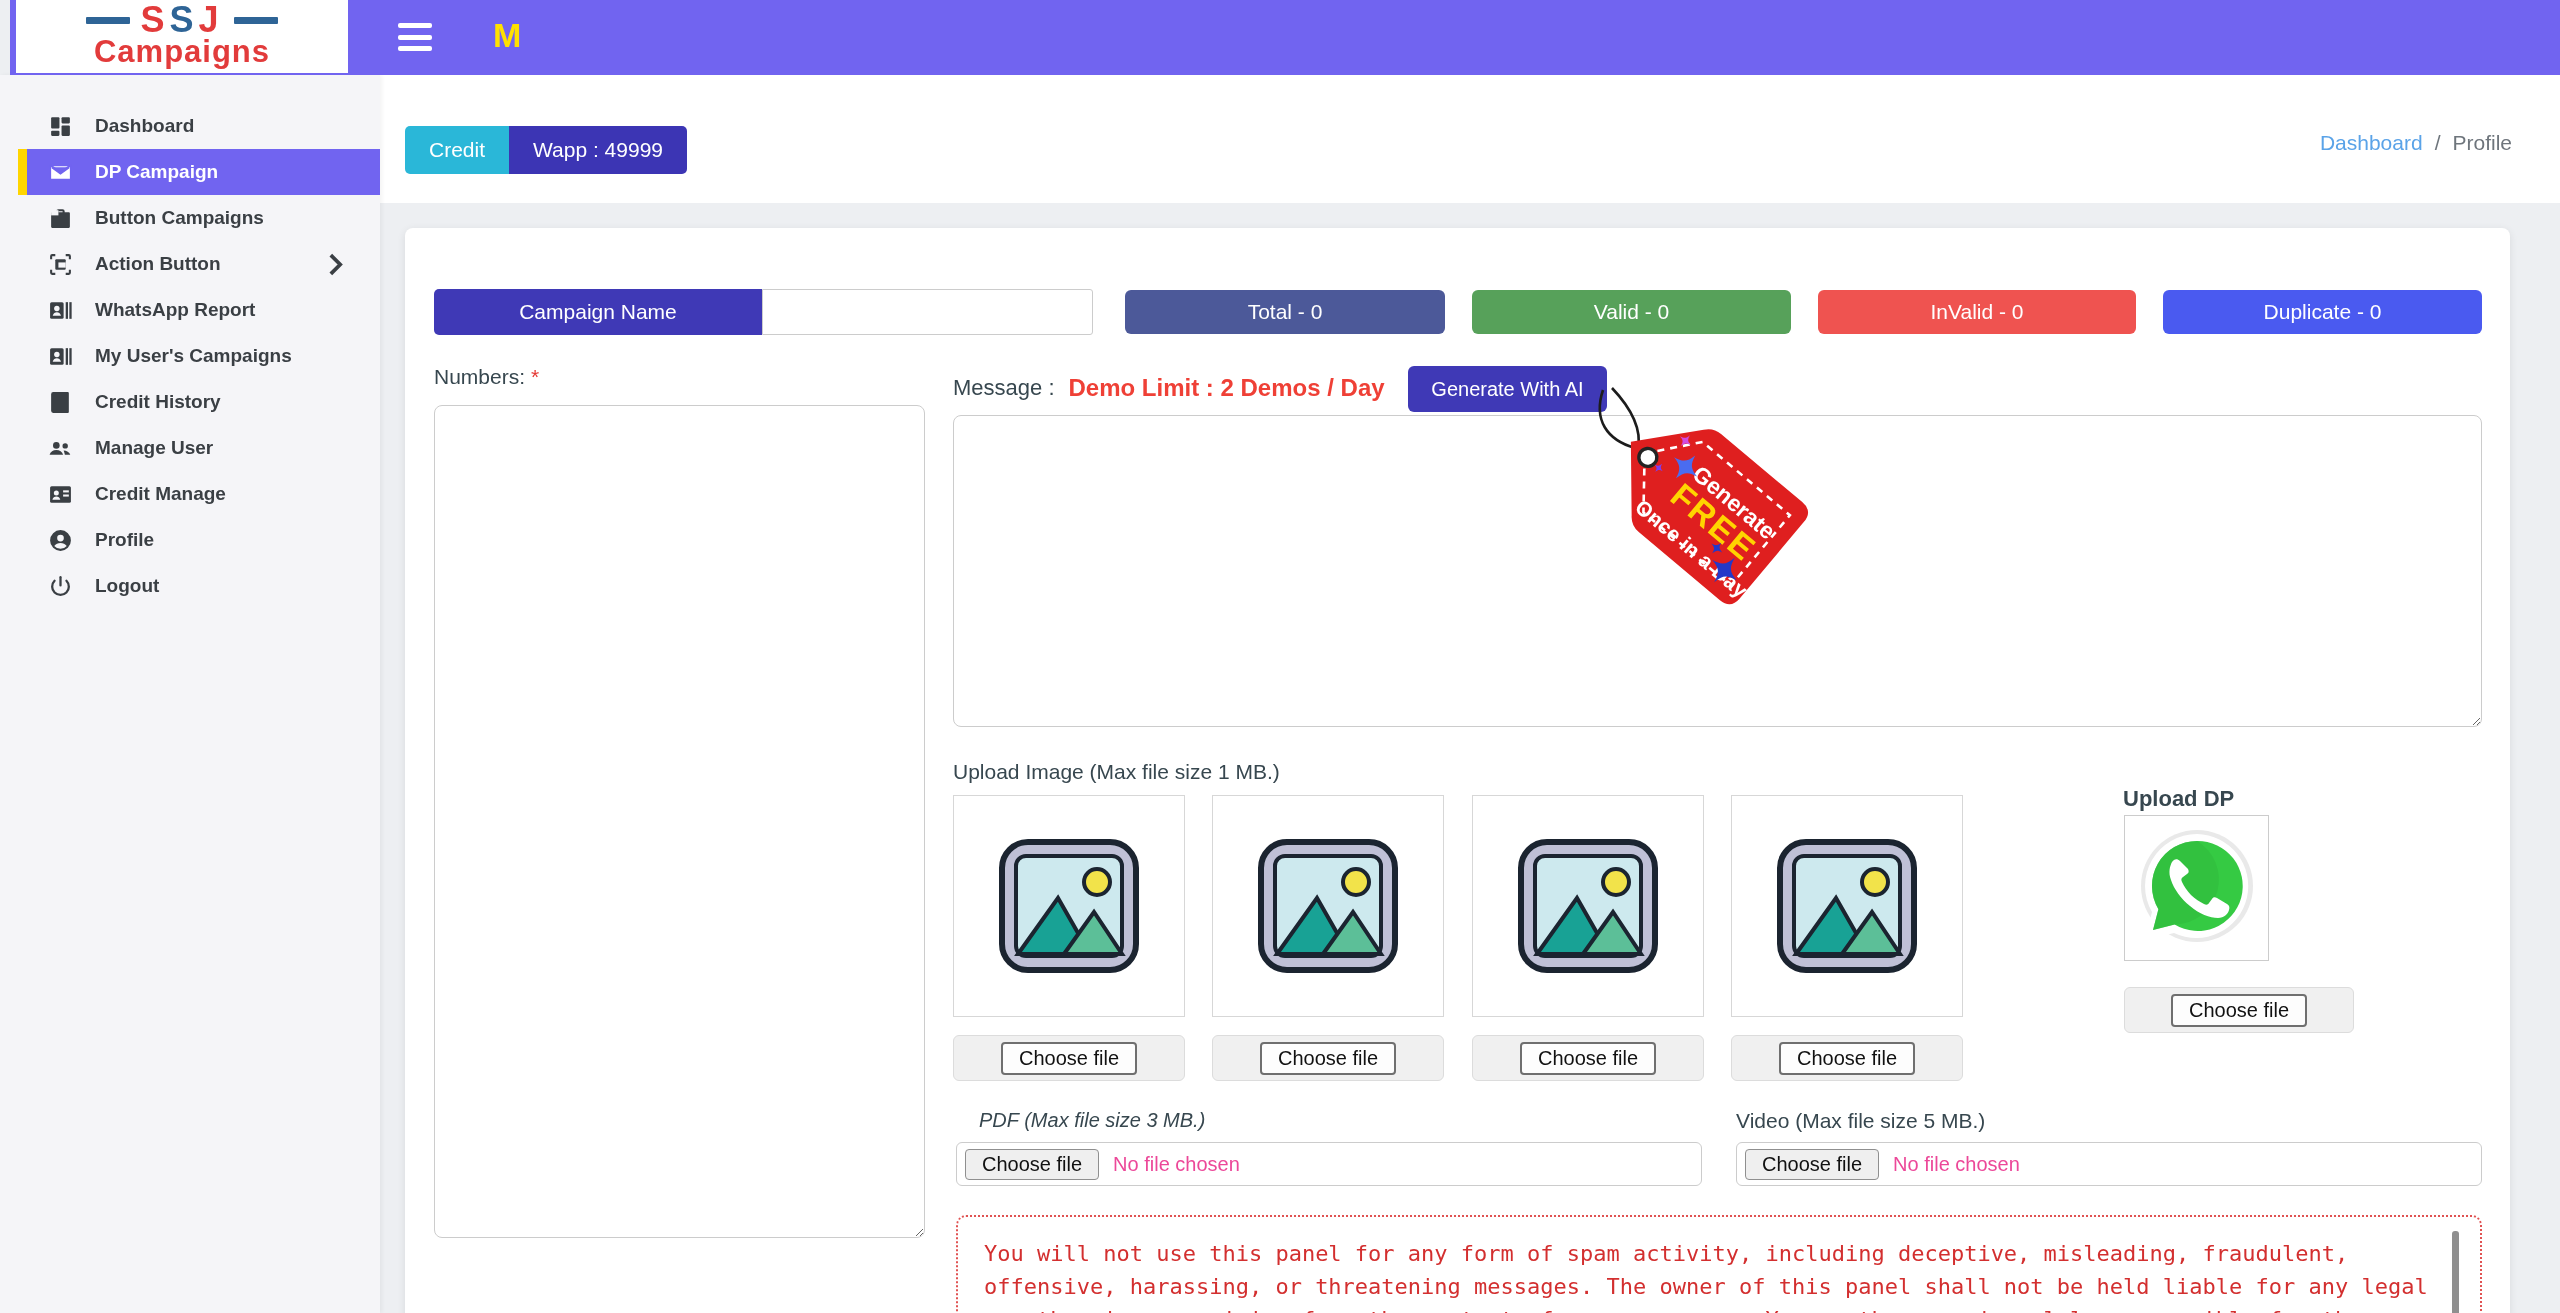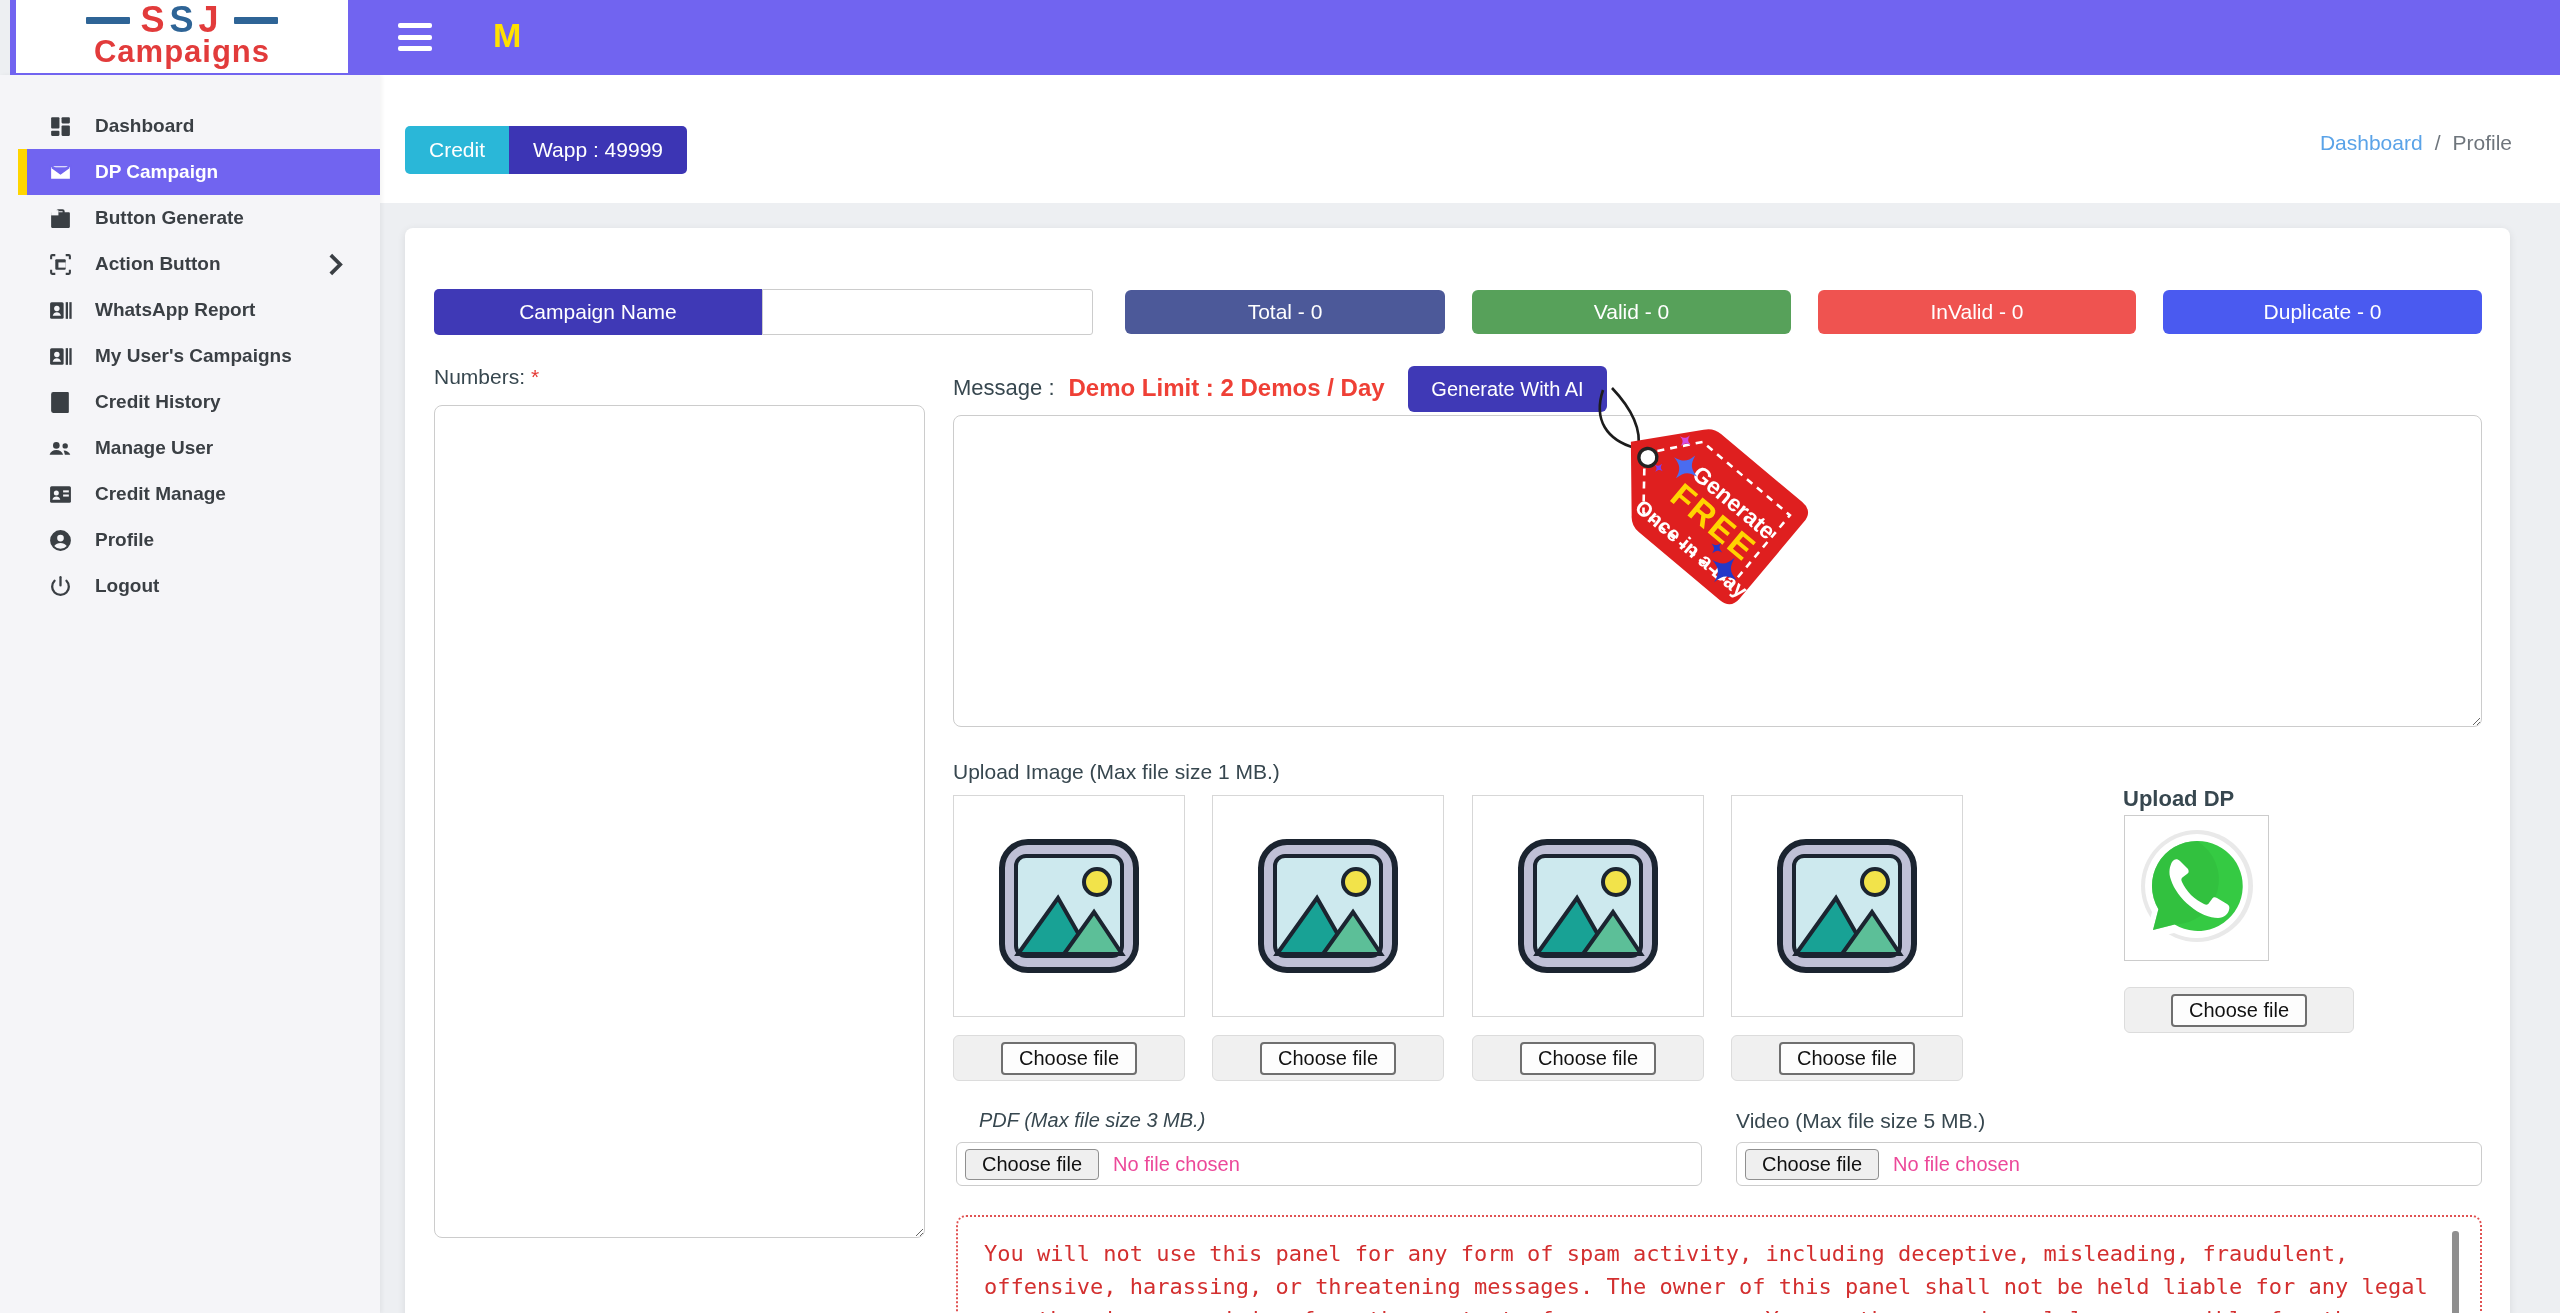--- a/index.html
+++ b/index.html
@@ -115,21 +115,21 @@
           <path d="M2 5h20v14H2z M4 7l8 6 8-6" stroke="#7164f0" stroke-width="2" fill="currentColor"></path>
           <path d="M2 5l10 7L22 5" fill="none" stroke="#7164f0" stroke-width="2"></path>
         </svg>
       <span>DP Campaign</span>
     </div>
     <div class="menu-item">
       <svg viewBox="0 0 24 24" fill="currentColor">
           <path d="M10 3h4a2 2 0 0 1 2 2v1h4a1 1 0 0 1 1 1v13a1 1 0 0 1-1 1H4a1 1 0 0 1-1-1V7a1 1 0 0 1 1-1h4V5a2 2 0 0 1 2-2zm0 3h4V5h-4v1z"></path>
           <rect x="3" y="4" width="7" height="5" fill="#f5f5f8"></rect>
         </svg>
-      <span>Button Generate</span>
+      <span>Button Campaigns</span>
     </div>
     <div class="menu-item">
       <svg viewBox="0 0 24 24" fill="none" stroke="currentColor" stroke-width="2">
           <path d="M3 7V4a1 1 0 0 1 1-1h3M17 3h3a1 1 0 0 1 1 1v3M21 17v3a1 1 0 0 1-1 1h-3M7 21H4a1 1 0 0 1-1-1v-3"></path>
           <rect x="7" y="7" width="10" height="10" rx="1" fill="currentColor" stroke="none"></rect>
           <rect x="10" y="10" width="7" height="5" fill="#f5f5f8" stroke="none"></rect>
         </svg>
       <span>Action Button</span>
       <svg class="chev" width="16" height="16" viewBox="0 0 16 16" fill="none" stroke="currentColor" stroke-width="2.4">
           <path d="M5 2l6 6-6 6"></path>

